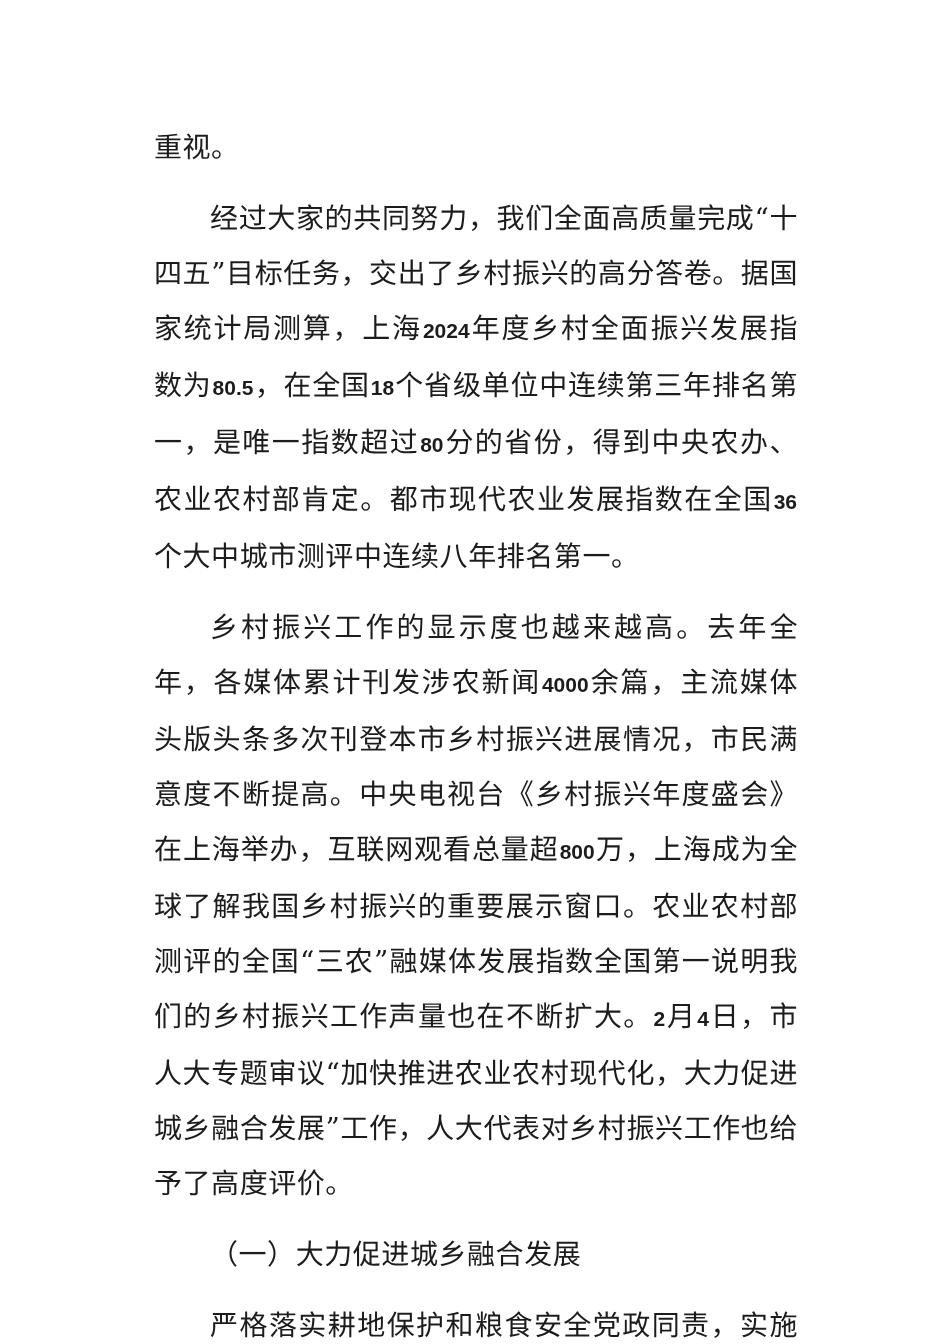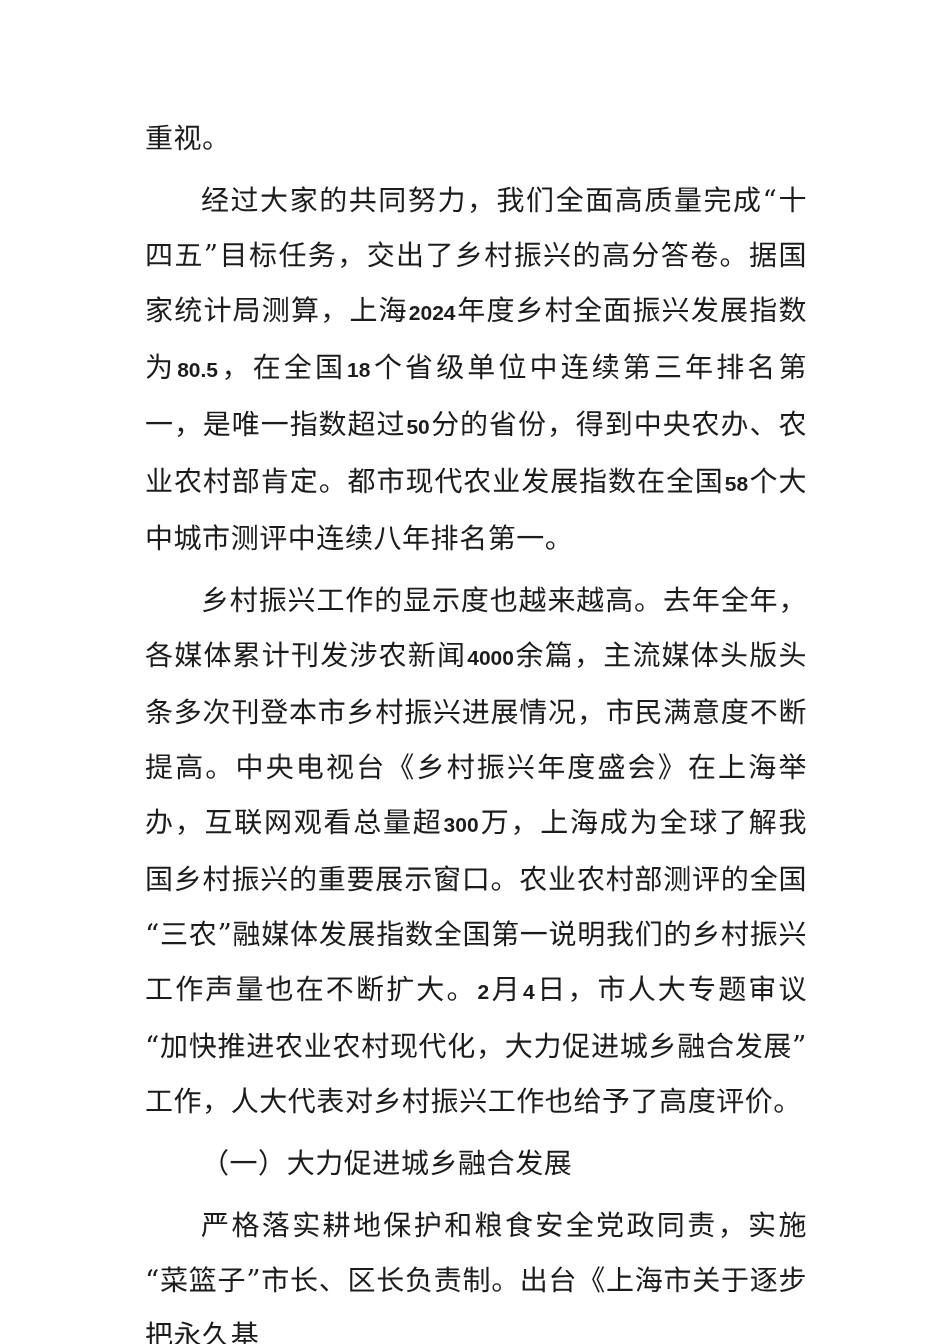--- a/index.html
+++ b/index.html
@@ -26,21 +26,21 @@
 
   
   #doc-body {
     position: absolute;
     left: 138px;
     top: 104px;
     width: 676px;
   }
 
   p.para {
-    margin: 7px;
+    margin: 16px;
     padding: 0;
     font-size: 28px;
     line-height: 55px;
     color: #1c1c1c;
     text-align: justify;
     text-justify: inter-character;
     text-indent: 56px;          
     font-family: "DejaVu Serif", serif;
     font-weight: 400;
     letter-spacing: 0.02em;
@@ -63,23 +63,23 @@
   }
 </style>
 </head>
 <body>
 
 <div id="page">
   <div id="doc-body">
 
     <p class="para no-indent">重视。</p>
 
-    <p class="para">经过大家的共同努力，我们全面高质量完成“十四五”目标任务，交出了乡村振兴的高分答卷。据国家统计局测算，上海<span class="num">2024</span>年度乡村全面振兴发展指数为<span class="num">80.5</span>，在全国<span class="num">18</span>个省级单位中连续第三年排名第一，是唯一指数超过<span class="num">50</span>分的省份，得到中央农办、农业农村部肯定。都市现代农业发展指数在全国<span class="num">58</span>个大中城市测评中连续八年排名第一。</p>
+    <p class="para">经过大家的共同努力，我们全面高质量完成“十四五”目标任务，交出了乡村振兴的高分答卷。据国家统计局测算，上海<span class="num">2024</span>年度乡村全面振兴发展指数为<span class="num">80.5</span>，在全国<span class="num">18</span>个省级单位中连续第三年排名第一，是唯一指数超过<span class="num">80</span>分的省份，得到中央农办、农业农村部肯定。都市现代农业发展指数在全国<span class="num">36</span>个大中城市测评中连续八年排名第一。</p>
 
-    <p class="para">乡村振兴工作的显示度也越来越高。去年全年，各媒体累计刊发涉农新闻<span class="num">4000</span>余篇，主流媒体头版头条多次刊登本市乡村振兴进展情况，市民满意度不断提高。中央电视台《乡村振兴年度盛会》在上海举办，互联网观看总量超<span class="num">300</span>万，上海成为全球了解我国乡村振兴的重要展示窗口。农业农村部测评的全国“三农”融媒体发展指数全国第一说明我们的乡村振兴工作声量也在不断扩大。<span class="num">2</span>月<span class="num">4</span>日，市人大专题审议“加快推进农业农村现代化，大力促进城乡融合发展”工作，人大代表对乡村振兴工作也给予了高度评价。</p>
+    <p class="para">乡村振兴工作的显示度也越来越高。去年全年，各媒体累计刊发涉农新闻<span class="num">4000</span>余篇，主流媒体头版头条多次刊登本市乡村振兴进展情况，市民满意度不断提高。中央电视台《乡村振兴年度盛会》在上海举办，互联网观看总量超<span class="num">800</span>万，上海成为全球了解我国乡村振兴的重要展示窗口。农业农村部测评的全国“三农”融媒体发展指数全国第一说明我们的乡村振兴工作声量也在不断扩大。<span class="num">2</span>月<span class="num">4</span>日，市人大专题审议“加快推进农业农村现代化，大力促进城乡融合发展”工作，人大代表对乡村振兴工作也给予了高度评价。</p>
 
 
     <p class="para">（一）大力促进城乡融合发展</p>
 
     <p class="para">严格落实耕地保护和粮食安全党政同责，实施“菜篮子”市长、区长负责制。出台《上海市关于逐步把永久基</p>
 
   </div>
 </div>
 
 </body></html>

